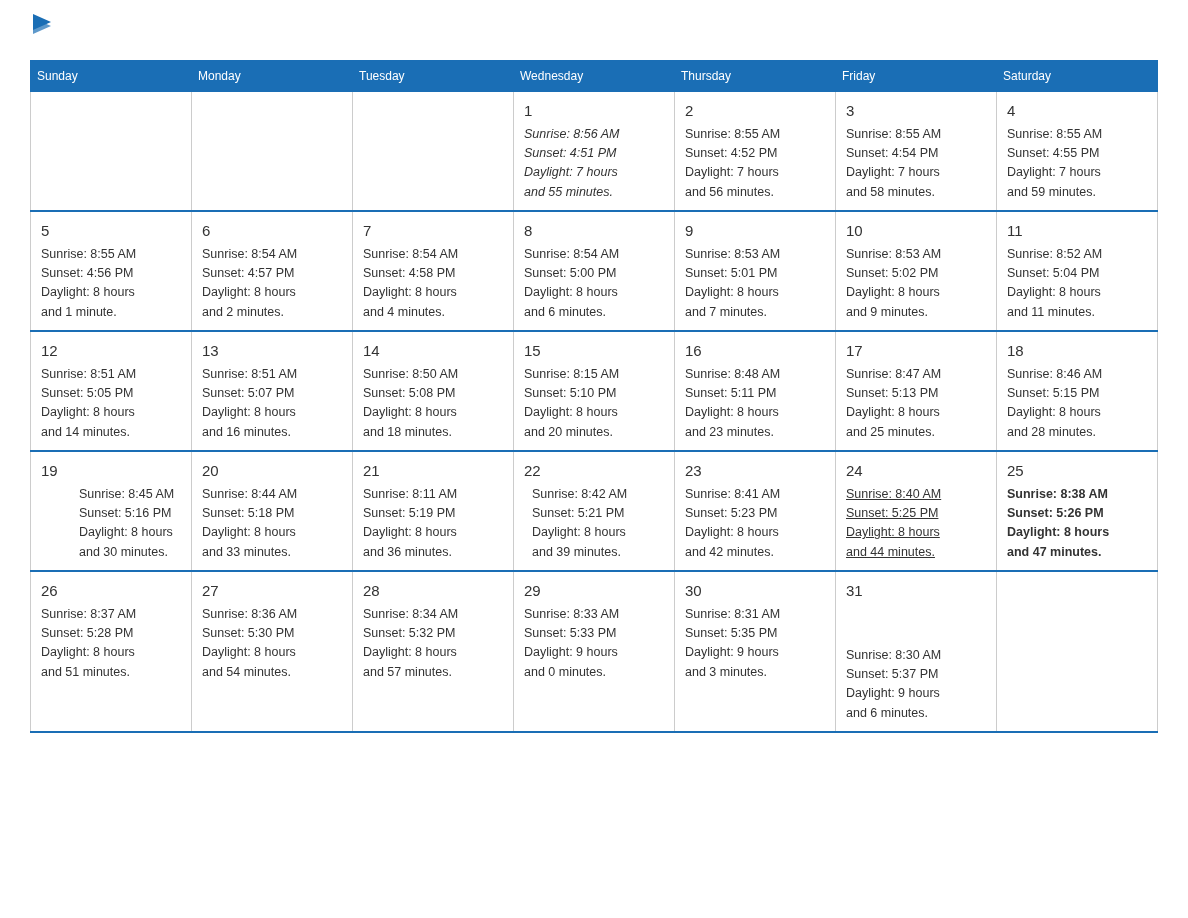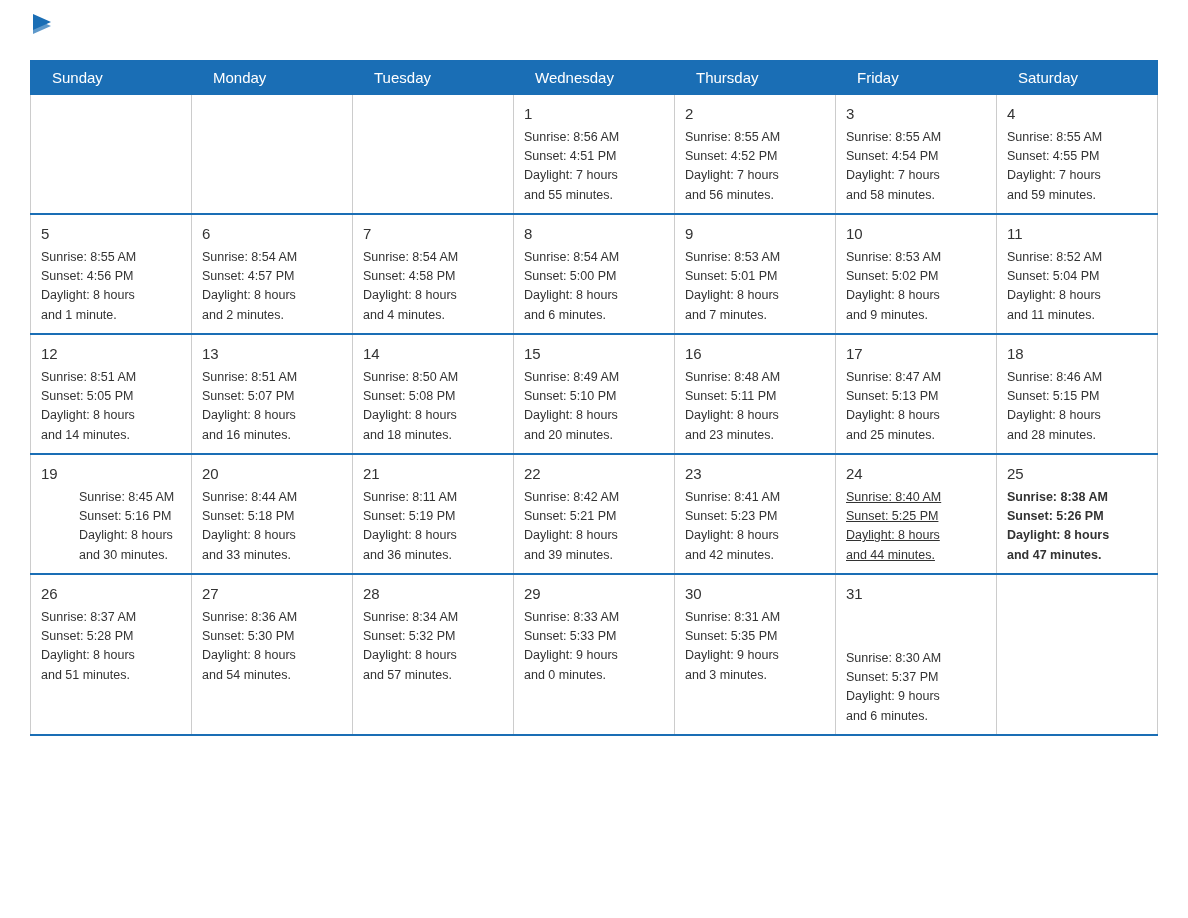--- a/index.html
+++ b/index.html
@@ -38,23 +38,23 @@
     }
     .calendar {
       width: 100%;
       border-collapse: collapse;
     }
     .calendar thead tr {
       background-color: #1a6eb5;
     }
     .calendar thead th {
       color: #fff;
-      font-size: 15px;
+      font-size: 12px;
       font-weight: normal;
-      padding: 8px 21px;
+      padding: 8px 6px;
       text-align: left;
       border: 1px solid #1a6eb5;
     }
     .calendar tbody td {
       vertical-align: top;
       padding: 8px 10px;
       font-size: 13px;
       color: #333;
       border: 1px solid #ccc;
       width: 14.28%;
@@ -127,21 +127,21 @@
         <th>Saturday</th>
       </tr>
   </thead>
   <tbody id="calendar-body">
   <tr>
         <td class="empty-cell"></td>
         <td class="empty-cell"></td>
         <td class="empty-cell"></td>
         <td>
           <span class="day-number">1</span>
-          <div class="day-info" style="white-space: pre-line;">Sunrise: 8:56 AM
+          <div class="day-info" style="white-space: pre-line; font-style: italic;">Sunrise: 8:56 AM
 Sunset: 4:51 PM
 Daylight: 7 hours
 and 55 minutes.</div>
         </td>
         <td>
           <span class="day-number">2</span>
           <div class="day-info" style="white-space: pre-line;">Sunrise: 8:55 AM
 Sunset: 4:52 PM
 Daylight: 7 hours
 and 56 minutes.</div>
@@ -229,21 +229,21 @@
         </td>
         <td>
           <span class="day-number">14</span>
           <div class="day-info" style="white-space: pre-line;">Sunrise: 8:50 AM
 Sunset: 5:08 PM
 Daylight: 8 hours
 and 18 minutes.</div>
         </td>
         <td>
           <span class="day-number">15</span>
-          <div class="day-info" style="white-space: pre-line;">Sunrise: 8:49 AM
+          <div class="day-info" style="white-space: pre-line;">Sunrise: 8:15 AM
 Sunset: 5:10 PM
 Daylight: 8 hours
 and 20 minutes.</div>
         </td>
         <td>
           <span class="day-number">16</span>
           <div class="day-info" style="white-space: pre-line;">Sunrise: 8:48 AM
 Sunset: 5:11 PM
 Daylight: 8 hours
 and 23 minutes.</div>
@@ -280,21 +280,21 @@
         </td>
         <td>
           <span class="day-number">21</span>
           <div class="day-info" style="white-space: pre-line;">Sunrise: 8:11 AM
 Sunset: 5:19 PM
 Daylight: 8 hours
 and 36 minutes.</div>
         </td>
         <td>
           <span class="day-number">22</span>
-          <div class="day-info" style="white-space: pre-line;">Sunrise: 8:42 AM
+          <div class="day-info" style="white-space: pre-line; margin-left: 8px;">Sunrise: 8:42 AM
 Sunset: 5:21 PM
 Daylight: 8 hours
 and 39 minutes.</div>
         </td>
         <td>
           <span class="day-number">23</span>
           <div class="day-info" style="white-space: pre-line;">Sunrise: 8:41 AM
 Sunset: 5:23 PM
 Daylight: 8 hours
 and 42 minutes.</div>

